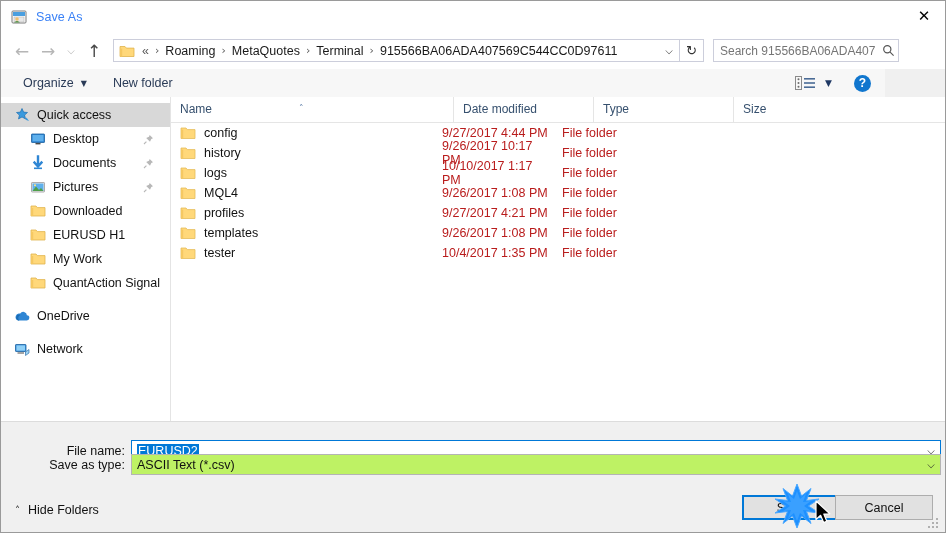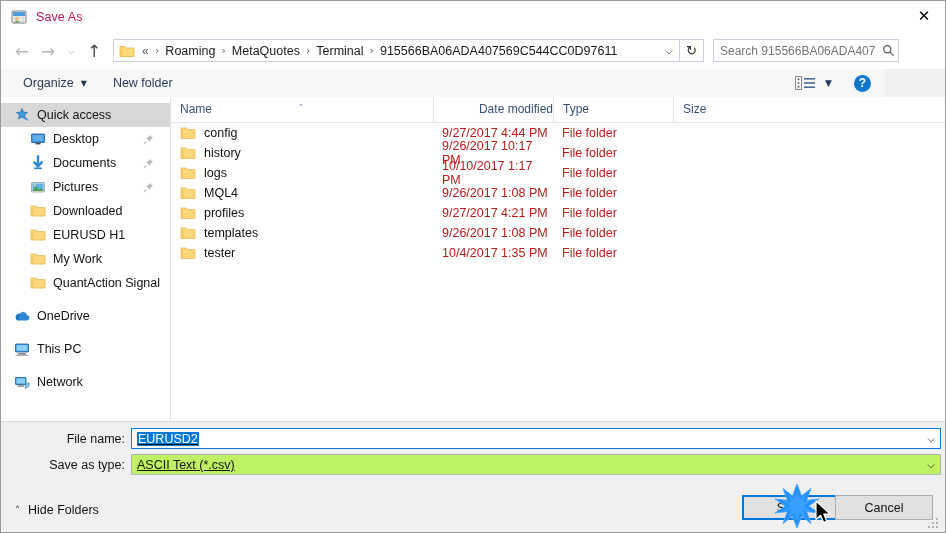--- a/index.html
+++ b/index.html
@@ -33,21 +33,21 @@
   }
   .title-icon {
     width: 16px; height: 16px;
     margin-left: 10px;
     position: relative;
     flex: none;
   }
   .title-text {
     margin-left: 9px;
     font-size: 12.5px;
-    color: #be185d;
+    color: #3b82f6;
     letter-spacing: .1px;
   }
   .close-btn {
     position: absolute;
     right: 0; top: 0;
     width: 46px; height: 30px;
     display: flex;
     align-items: center;
     justify-content: center;
     cursor: default;
@@ -262,20 +262,21 @@
     flex: 1 1 auto;
     position: relative;
     overflow: hidden;
   }
   .col-headers {
     height: 25px;
     display: flex;
     align-items: center;
     border-bottom: 1px solid #e5e5e5;
     position: relative;
+    gap: 20px;
   }
   .col-h {
     font-size: 12px;
     color: #36506e;
     box-sizing: border-box;
     padding-left: 9px;
     height: 25px;
     line-height: 25px;
     position: relative;
     cursor: default;
@@ -348,21 +349,20 @@
     border: 1px solid #b4b4b4;
     background: #bef264;
   }
   .combo-value {
     font-size: 12.5px;
     padding-left: 5px;
     color: #111;
     flex: 1 1 auto;
     white-space: nowrap;
     overflow: hidden;
-    text-decoration: underline;
   }
   .combo.filename .sel {
     background: #0078d7;
     color: #ffffff;
     padding: 1px 1px 1px 1px;
   }
   .combo-arrow {
     width: 18px;
     text-align: center;
     font-size: 10px;
@@ -604,42 +604,33 @@
         </div>
         <div class="side-item lvl0 group">
           <span class="s-ico"><svg width="16" height="16" viewBox="0 0 16 16">
               <path d="M4.2 12.5 h8.4 a2.6 2.6 0 0 0 .3-5.2 A3.6 3.6 0 0 0 6.2 5.6 A3.1 3.1 0 0 0 4.2 12.5 Z" fill="#2f86d4"></path>
               <path d="M4.2 12.5 a3.1 3.1 0 0 1 1.2-6 a3.6 3.6 0 0 1 1 .5 a3.2 3.2 0 0 0-1 5.5 z" fill="#1a6cb5"></path>
             </svg></span>
           <span>OneDrive</span>
         </div>
         <div class="side-item lvl0 group">
           <span class="s-ico"><svg width="16" height="16" viewBox="0 0 16 16">
-              <rect x="1.5" y="3" width="13" height="8" rx=".6" fill="#3a93dd" stroke="#1a5f9e" stroke-width=".8"></rect>
-              <rect x="2.6" y="4" width="10.8" height="5.8" fill="#8fd0f7"></rect>
-              <rect x="4" y="12.2" width="8" height="1.4" fill="#6a6a6a"></rect>
-              <rect x="1.5" y="13.8" width="13" height="1" fill="#9a9a9a"></rect>
-            </svg></span>
-          <span>This PC</span>
-        </div>
-        <div class="side-item lvl0 group">
-          <span class="s-ico"><svg width="16" height="16" viewBox="0 0 16 16">
               <rect x="1.5" y="3.5" width="10.5" height="7" rx=".6" fill="#3a93dd" stroke="#1a5f9e" stroke-width=".8"></rect>
               <rect x="2.5" y="4.4" width="8.5" height="5.2" fill="#8fd0f7"></rect>
               <rect x="3.5" y="11.4" width="6.5" height="1.2" fill="#6a6a6a"></rect>
               <path d="M11.5 11 l3.5-2.5 v3.5 l-3.5 2.5z" fill="#9fd4f5" stroke="#1a5f9e" stroke-width=".6"></path>
             </svg></span>
           <span>Network</span>
         </div>
       </div>
 
     <div class="filelist">
       <div class="col-headers" id="col-headers">
           <div class="col-h" style="width: 262px;"><span>Name</span><span class="sort-caret">˄</span></div>
-          <div class="col-h" style="width: 120px; text-align: right;"><span>Date modified</span></div>
+          <div class="col-h" style="width: 120px;"><span>Date modified</span></div>
           <div class="col-h" style="width: 120px;"><span>Type</span></div>
           <div class="col-h" style="width: 80px;"><span>Size</span></div>
         </div>
       <div id="file-rows">
           <div class="row">
             <div class="cell-name" style="width: 262px; align-items: center;">
               <span class="folder-ico"><svg width="16" height="14" viewBox="0 0 16 14">
                   <path d="M1 2h5l1.4 1.6H15V12.5H1z" fill="#ffd87a" stroke="#e5bc5c" stroke-width=".8"></path>
                   <path d="M1 12.5V3.6h2.2v8.9z" fill="#f5c862"></path>
                 </svg></span>
@@ -719,21 +710,21 @@
             </div>
             <div class="cell-date" style="width: 120px;">10/4/2017 1:35 PM</div>
             <div class="cell-type" style="width: 120px;">File folder</div>
             <div class="cell-size" style="width: 80px;"></div>
           </div>
         </div>
     </div>
   </div>
 
   <div class="bottom">
-    <div class="field-row" style="left:14px; top:6px;">
+    <div class="field-row" style="left:14px; top:18px;">
       <span class="field-label">File name:</span>
       <div class="combo filename">
         <span class="combo-value"><span class="sel">EURUSD2</span></span>
         <span class="combo-arrow">⌵</span>
       </div>
     </div>
     <div class="field-row" style="left:14px; top:32px;">
       <span class="field-label">Save as type:</span>
       <div class="combo filetype">
         <span class="combo-value">ASCII Text (*.csv)</span>

